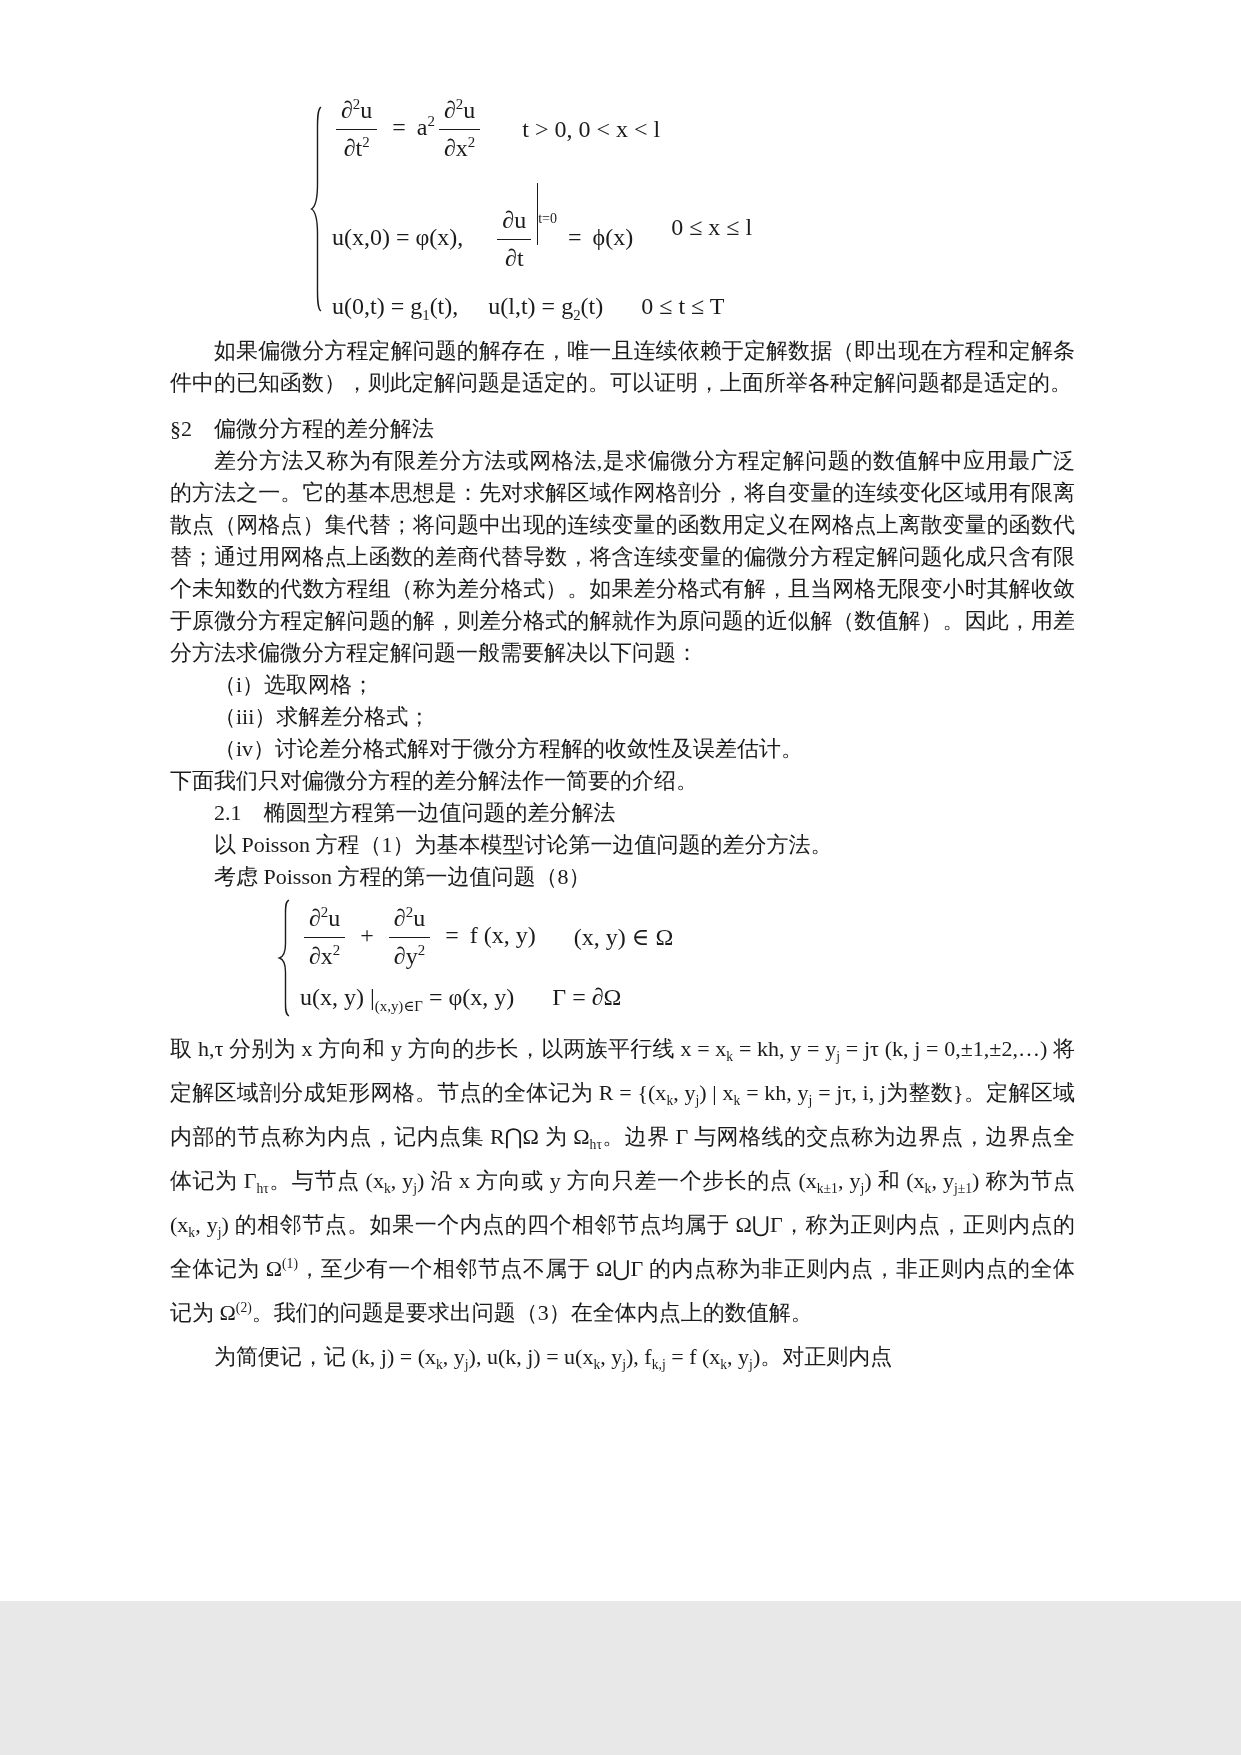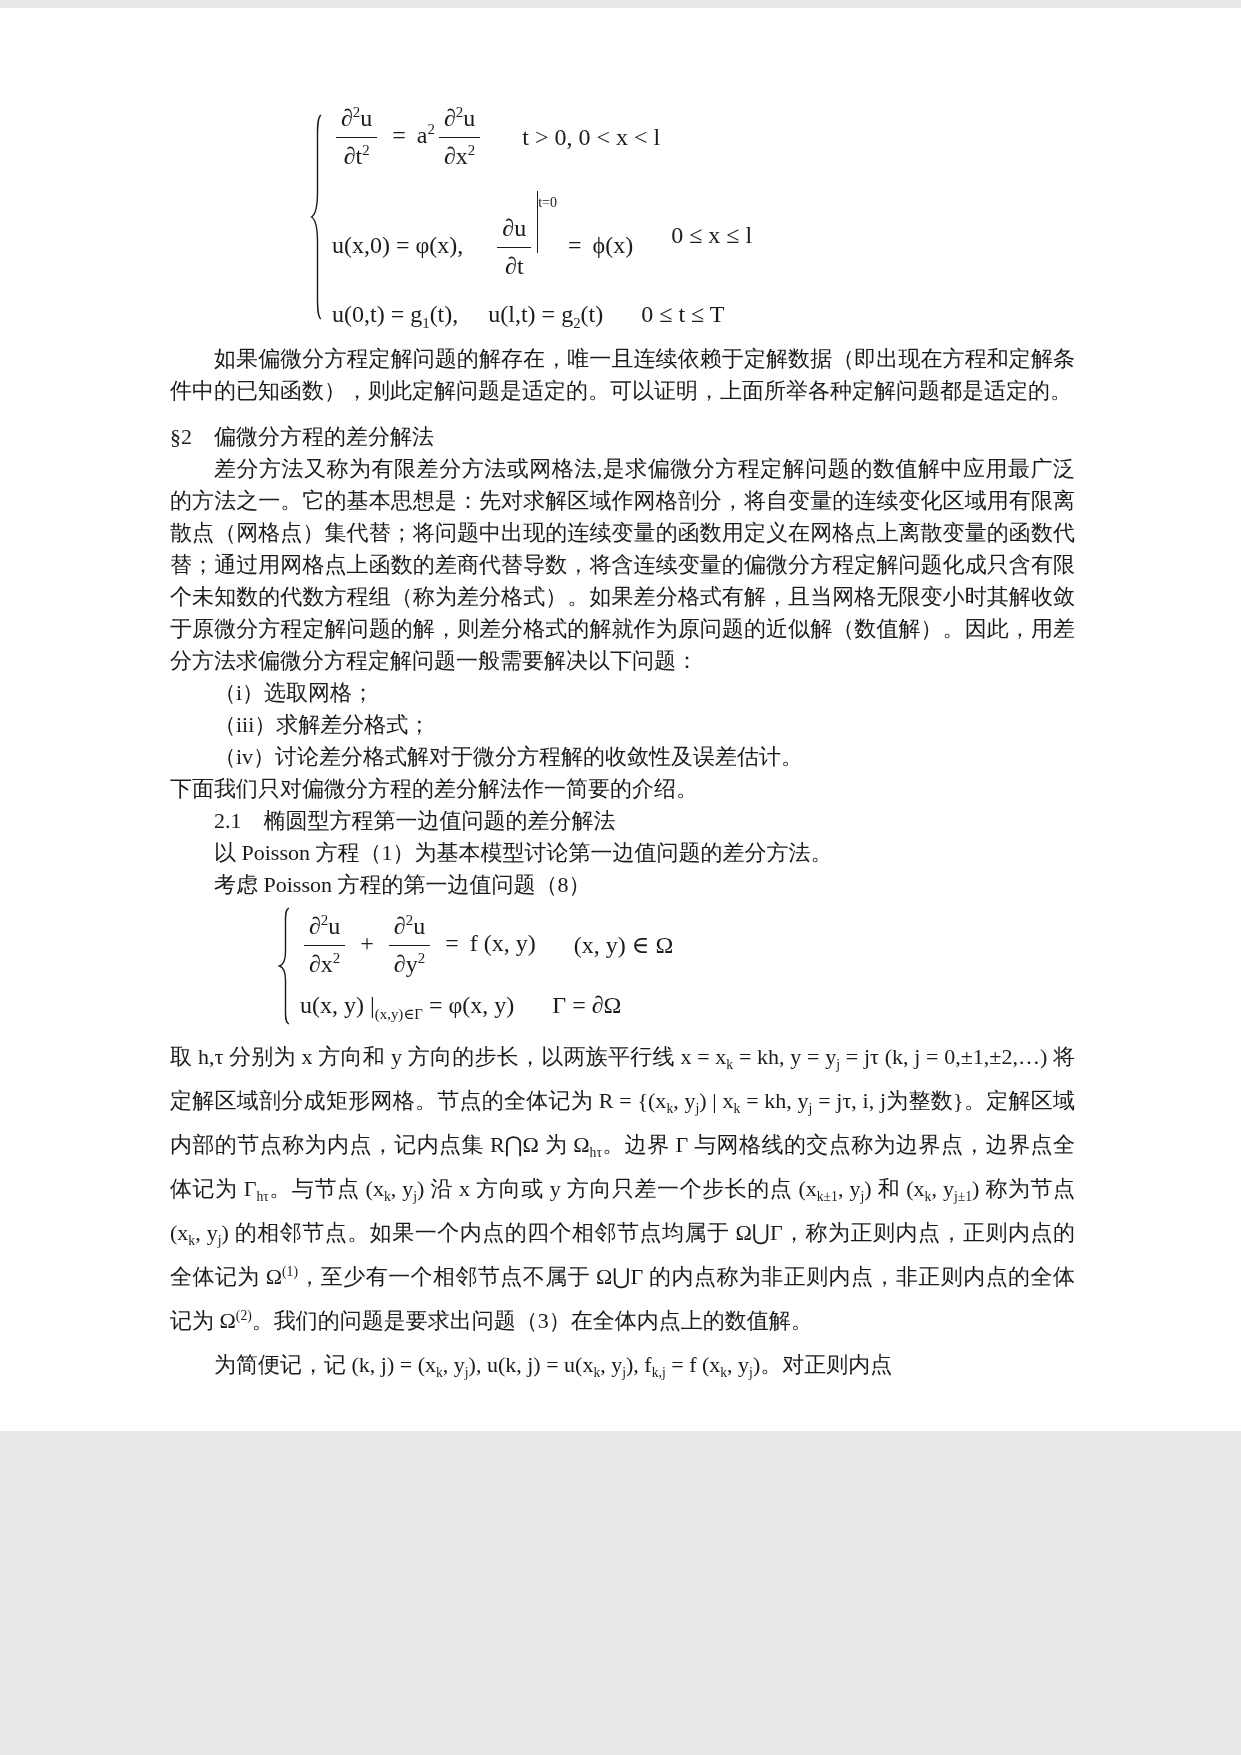--- a/index.html
+++ b/index.html
@@ -1,23 +1,23 @@
 <!DOCTYPE html>
 <html><head>
 <meta charset="utf-8">
 <style>
   html,body{margin:0;padding:0;background:#e8e8e8;}
   .page{
     position:relative;
-    width:1241px;height:1423px;
+    width:1241px;height:1601px;
     background:#ffffff;
     overflow:hidden;
     font-family:"Liberation Serif","DejaVu Serif",serif;
     color:#1b1b1b;
-    margin:8px auto;
+    margin:0 auto;
   }
   .content{
     position:absolute;left:170px;top:96px;width:905px;
     font-size:22px;line-height:32px;text-align:justify;
   }
   p{margin:0;}
   .indent{text-indent:44px;}
   .sec-heading{margin-top:14px;}
 
   
@@ -32,21 +32,21 @@
   .poisson .eq-rows{gap:12px;}
   .eq-row{display:flex;align-items:center;font-size:24px;line-height:1.2;text-align:left;white-space:nowrap;}
   .eq-c{margin-left:38px;}
 
   
   .frac{display:inline-flex;flex-direction:column;align-items:center;margin:0 4px;vertical-align:middle;}
   .fn{display:block;padding:0 5px 4px;border-bottom:1.4px solid #1b1b1b;}
   .fd{display:block;padding:4px 5px 0;}
   .mo{margin:0 11px;}
   .sp{display:inline-block;width:30px;}
-  .eval{display:inline-flex;align-items:flex-start;margin-left:2px;}
+  .eval{display:inline-flex;align-items:center;margin-left:2px;}
   .ebar{border-left:1.4px solid #1b1b1b;height:62px;}
   .esub{font-size:14px;transform:translateY(5px);line-height:1;}
   sup{font-size:0.62em;line-height:0;}
   sub{font-size:0.62em;line-height:0;}
 
   .wide-lines{line-height:44px;margin-top:10px;}
   .page-number{margin-top:14px;margin-left:22px;font-size:20px;text-align:left;}
 </style>
 </head>
 <body>

